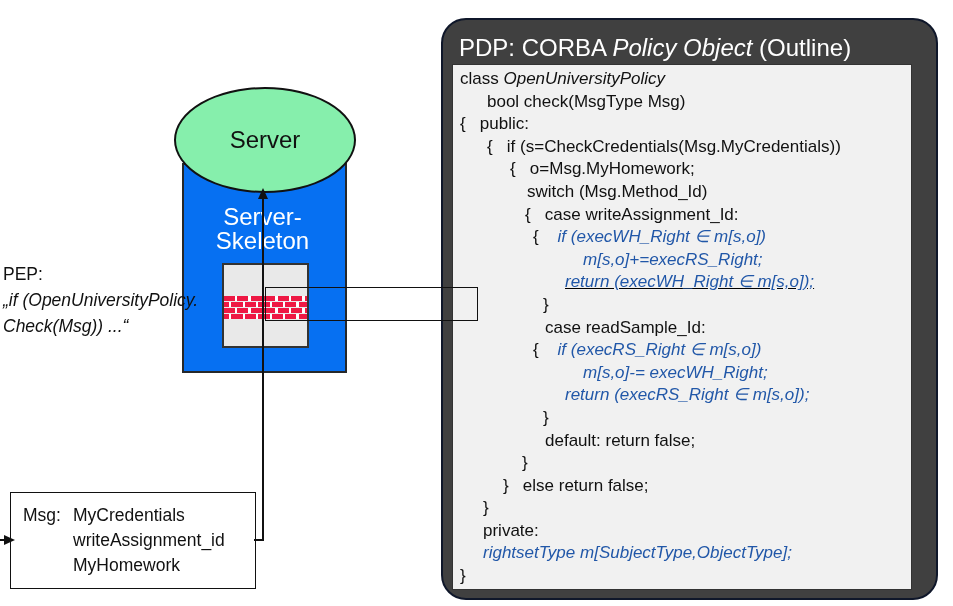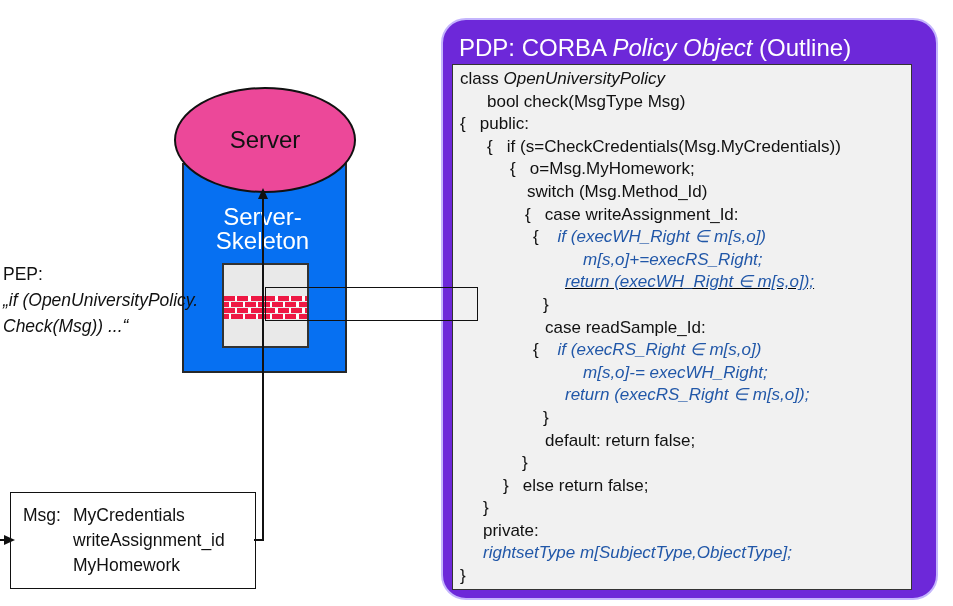--- a/index.html
+++ b/index.html
@@ -7,21 +7,21 @@
     position:relative;width:953px;height:606px;background:#ffffff;
     font-family:"Liberation Sans",sans-serif;overflow:hidden;
   }
   
   .blue-rect{
     position:absolute;left:182px;top:163px;width:161px;height:206px;
     background:#0670F2;border:2px solid #26282a;z-index:1;
   }
   .server-ellipse{
     position:absolute;left:174px;top:87px;width:178px;height:102px;
-    background:#ec4899;border:2px solid #111;border-radius:50%;z-index:3;
+    background:#86efac;border:2px solid #111;border-radius:50%;z-index:3;
     display:flex;align-items:center;justify-content:center;
   }
   .server-label{font-size:24px;color:#111;}
   .skeleton-label{
     position:absolute;left:182px;top:205px;width:161px;z-index:2;
     text-align:center;color:#fff;font-size:24px;line-height:24px;
   }
   .pep-wall{
     position:absolute;left:222px;top:263px;width:83px;height:81px;
     background:#E9E9E9;border:2px solid #333;z-index:4;
@@ -55,21 +55,21 @@
   .msg-jog{position:absolute;left:254px;top:539px;width:10px;height:2px;background:#111;z-index:2;}
   .in-arrow-line{position:absolute;left:0;top:539px;width:6px;height:2px;background:#111;z-index:2;}
   .arrow-right{
     position:absolute;left:4px;top:535px;width:0;height:0;z-index:2;
     border-top:5px solid transparent;border-bottom:5px solid transparent;
     border-left:11px solid #111;
   }
   
   .pdp{
     position:absolute;left:441px;top:18px;width:493px;height:578px;
-    background:#6d28d9;border:2px solid #c4b5fd;border-radius:25px;z-index:1;
+    background:#404040;border:2px solid #0f172a;border-radius:25px;z-index:1;
   }
   .pdp-title{
     position:absolute;left:16px;top:14px;color:#ffffff;font-size:24px;white-space:pre;
   }
   .pdp-title .it{font-style:italic;}
   .code-panel{
     position:absolute;left:9px;top:44px;width:458px;height:524px;
     background:#F1F1F1;border:1.5px solid #333;
   }
   .code-lines{position:absolute;left:7px;top:3px;font-size:17px;line-height:22.6px;}

